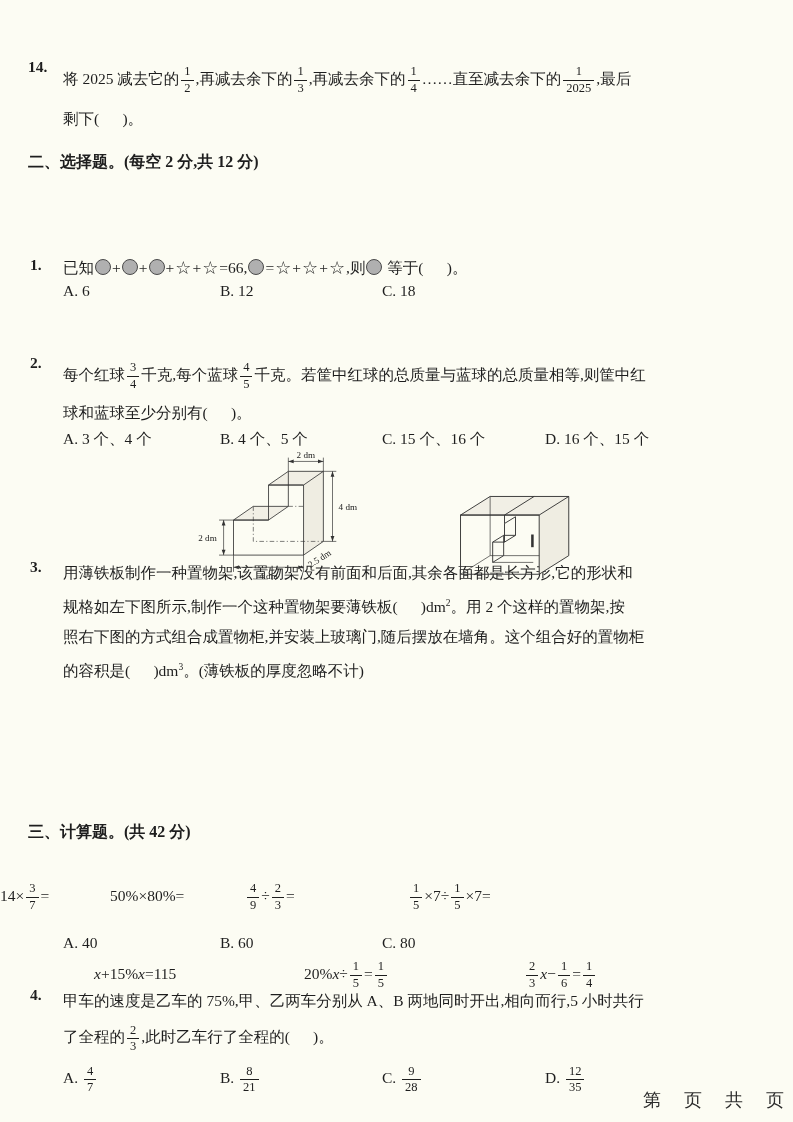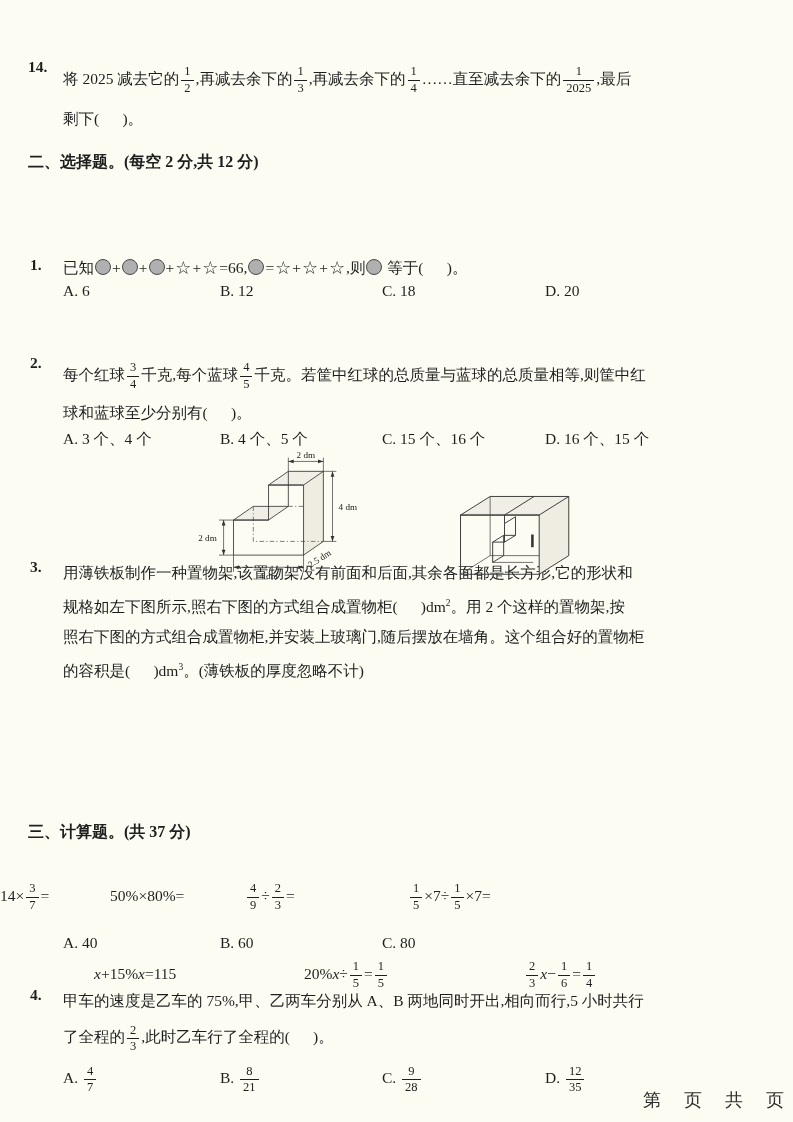--- a/index.html
+++ b/index.html
@@ -50,40 +50,39 @@
 
   <div class="abs sec-title" style="top:150px">二、选择题。(每空 2 分,共 12 分)</div>
 
   <section class="abs q" style="top:180px">
     <span class="qno">1.</span>
     <div class="line" style="line-height:24px"><span>已知</span><span class="circle-ic"></span><span>+</span><span class="circle-ic"></span><span>+</span><span class="circle-ic"></span><span>+</span><span class="star-ic">☆</span><span>+</span><span class="star-ic">☆</span><span>=66,</span><span class="circle-ic"></span><span>=</span><span class="star-ic">☆</span><span>+</span><span class="star-ic">☆</span><span>+</span><span class="star-ic">☆</span><span>,则</span><span class="circle-ic"></span><span> 等于(      )。</span></div>
     <div class="opts">
       <span class="opt"><span>A. 6</span></span>
       <span class="opt"><span>B. 12</span></span>
       <span class="opt"><span>C. 18</span></span>
-      <span class="opt"><span>D. 20</span></span>
     </div>
   </section>
 
   <section class="abs q" style="top:232px">
     <span class="qno">2.</span>
     <div class="line tall"><span>每个红球</span><span class="frac"><span class="num">3</span><span class="den">4</span></span><span>千克,每个蓝球</span><span class="frac"><span class="num">4</span><span class="den">5</span></span><span>千克。若筐中红球的总质量与蓝球的总质量相等,则筐中红</span></div>
     <div class="line" style="margin-top:2px">球和蓝球至少分别有(      )。</div>
     <div class="opts">
       <span class="opt"><span>A. 3 个、4 个</span></span>
       <span class="opt"><span>B. 4 个、5 个</span></span>
       <span class="opt"><span>C. 15 个、16 个</span></span>
       <span class="opt"><span>D. 16 个、15 个</span></span>
     </div>
   </section>
 
   <section class="abs q" style="top:340px">
     <span class="qno">3.</span>
     <div class="line">用薄铁板制作一种置物架,该置物架没有前面和后面,其余各面都是长方形,它的形状和</div>
-    <div class="line"><span>规格如左下图所示,照右下图的方式组合成置物柜(      )dm</span><sup>2</sup><span>。用 2 个这样的置物架,按</span></div>
+    <div class="line"><span>规格如左下图所示,制作一个这种置物架要薄铁板(      )dm</span><sup>2</sup><span>。用 2 个这样的置物架,按</span></div>
     <div class="line">照右下图的方式组合成置物柜,并安装上玻璃门,随后摆放在墙角。这个组合好的置物柜</div>
     <div class="line"><span>的容积是(      )dm</span><sup>3</sup><span>。(薄铁板的厚度忽略不计)</span></div>
   </section>
 
   <svg class="abs" style="top:450px;left:184px;width:198px;height:131px" viewBox="-10 0 260 172">
 
     <polygon class="facetop" points="101,46 147,46 173,28 127,28"></polygon>
     <polygon class="facetop" points="55,92 101,92 127,74 81,74"></polygon>
     <polygon style="fill:#efede2" points="147,138 147,46 173,28 173,120"></polygon>
 
@@ -166,21 +165,21 @@
     <div class="line">甲车的速度是乙车的 75%,甲、乙两车分别从 A、B 两地同时开出,相向而行,5 小时共行</div>
     <div class="line tall"><span>了全程的</span><span class="frac"><span class="num">2</span><span class="den">3</span></span><span>,此时乙车行了全程的(      )。</span></div>
     <div class="opts tall">
       <span class="opt"><span>A. </span><span class="frac"><span class="num">4</span><span class="den">7</span></span></span>
       <span class="opt"><span>B. </span><span class="frac"><span class="num">8</span><span class="den">21</span></span></span>
       <span class="opt"><span>C. </span><span class="frac"><span class="num">9</span><span class="den">28</span></span></span>
       <span class="opt"><span>D. </span><span class="frac"><span class="num">12</span><span class="den">35</span></span></span>
     </div>
   </section>
 
-  <div class="abs sec-title" style="top:820px">三、计算题。(共 37 分)</div>
+  <div class="abs sec-title" style="top:820px">三、计算题。(共 42 分)</div>
 
   <div class="exprs" style="top:874px">
     <span class="opt"><span>14×</span><span class="frac"><span class="num">3</span><span class="den">7</span></span><span>=</span></span>
     <span class="opt"><span>50%×80%=</span></span>
     <span class="opt"><span class="frac"><span class="num">4</span><span class="den">9</span></span><span>÷</span><span class="frac"><span class="num">2</span><span class="den">3</span></span><span>=</span></span>
     <span class="opt"><span class="frac"><span class="num">1</span><span class="den">5</span></span><span>×7÷</span><span class="frac"><span class="num">1</span><span class="den">5</span></span><span>×7=</span></span>
   </div>
 
   <div class="eqs" style="top:952px">
     <span class="opt"><span class="mvar">x</span><span>+15%</span><span class="mvar">x</span><span>=115</span></span>

